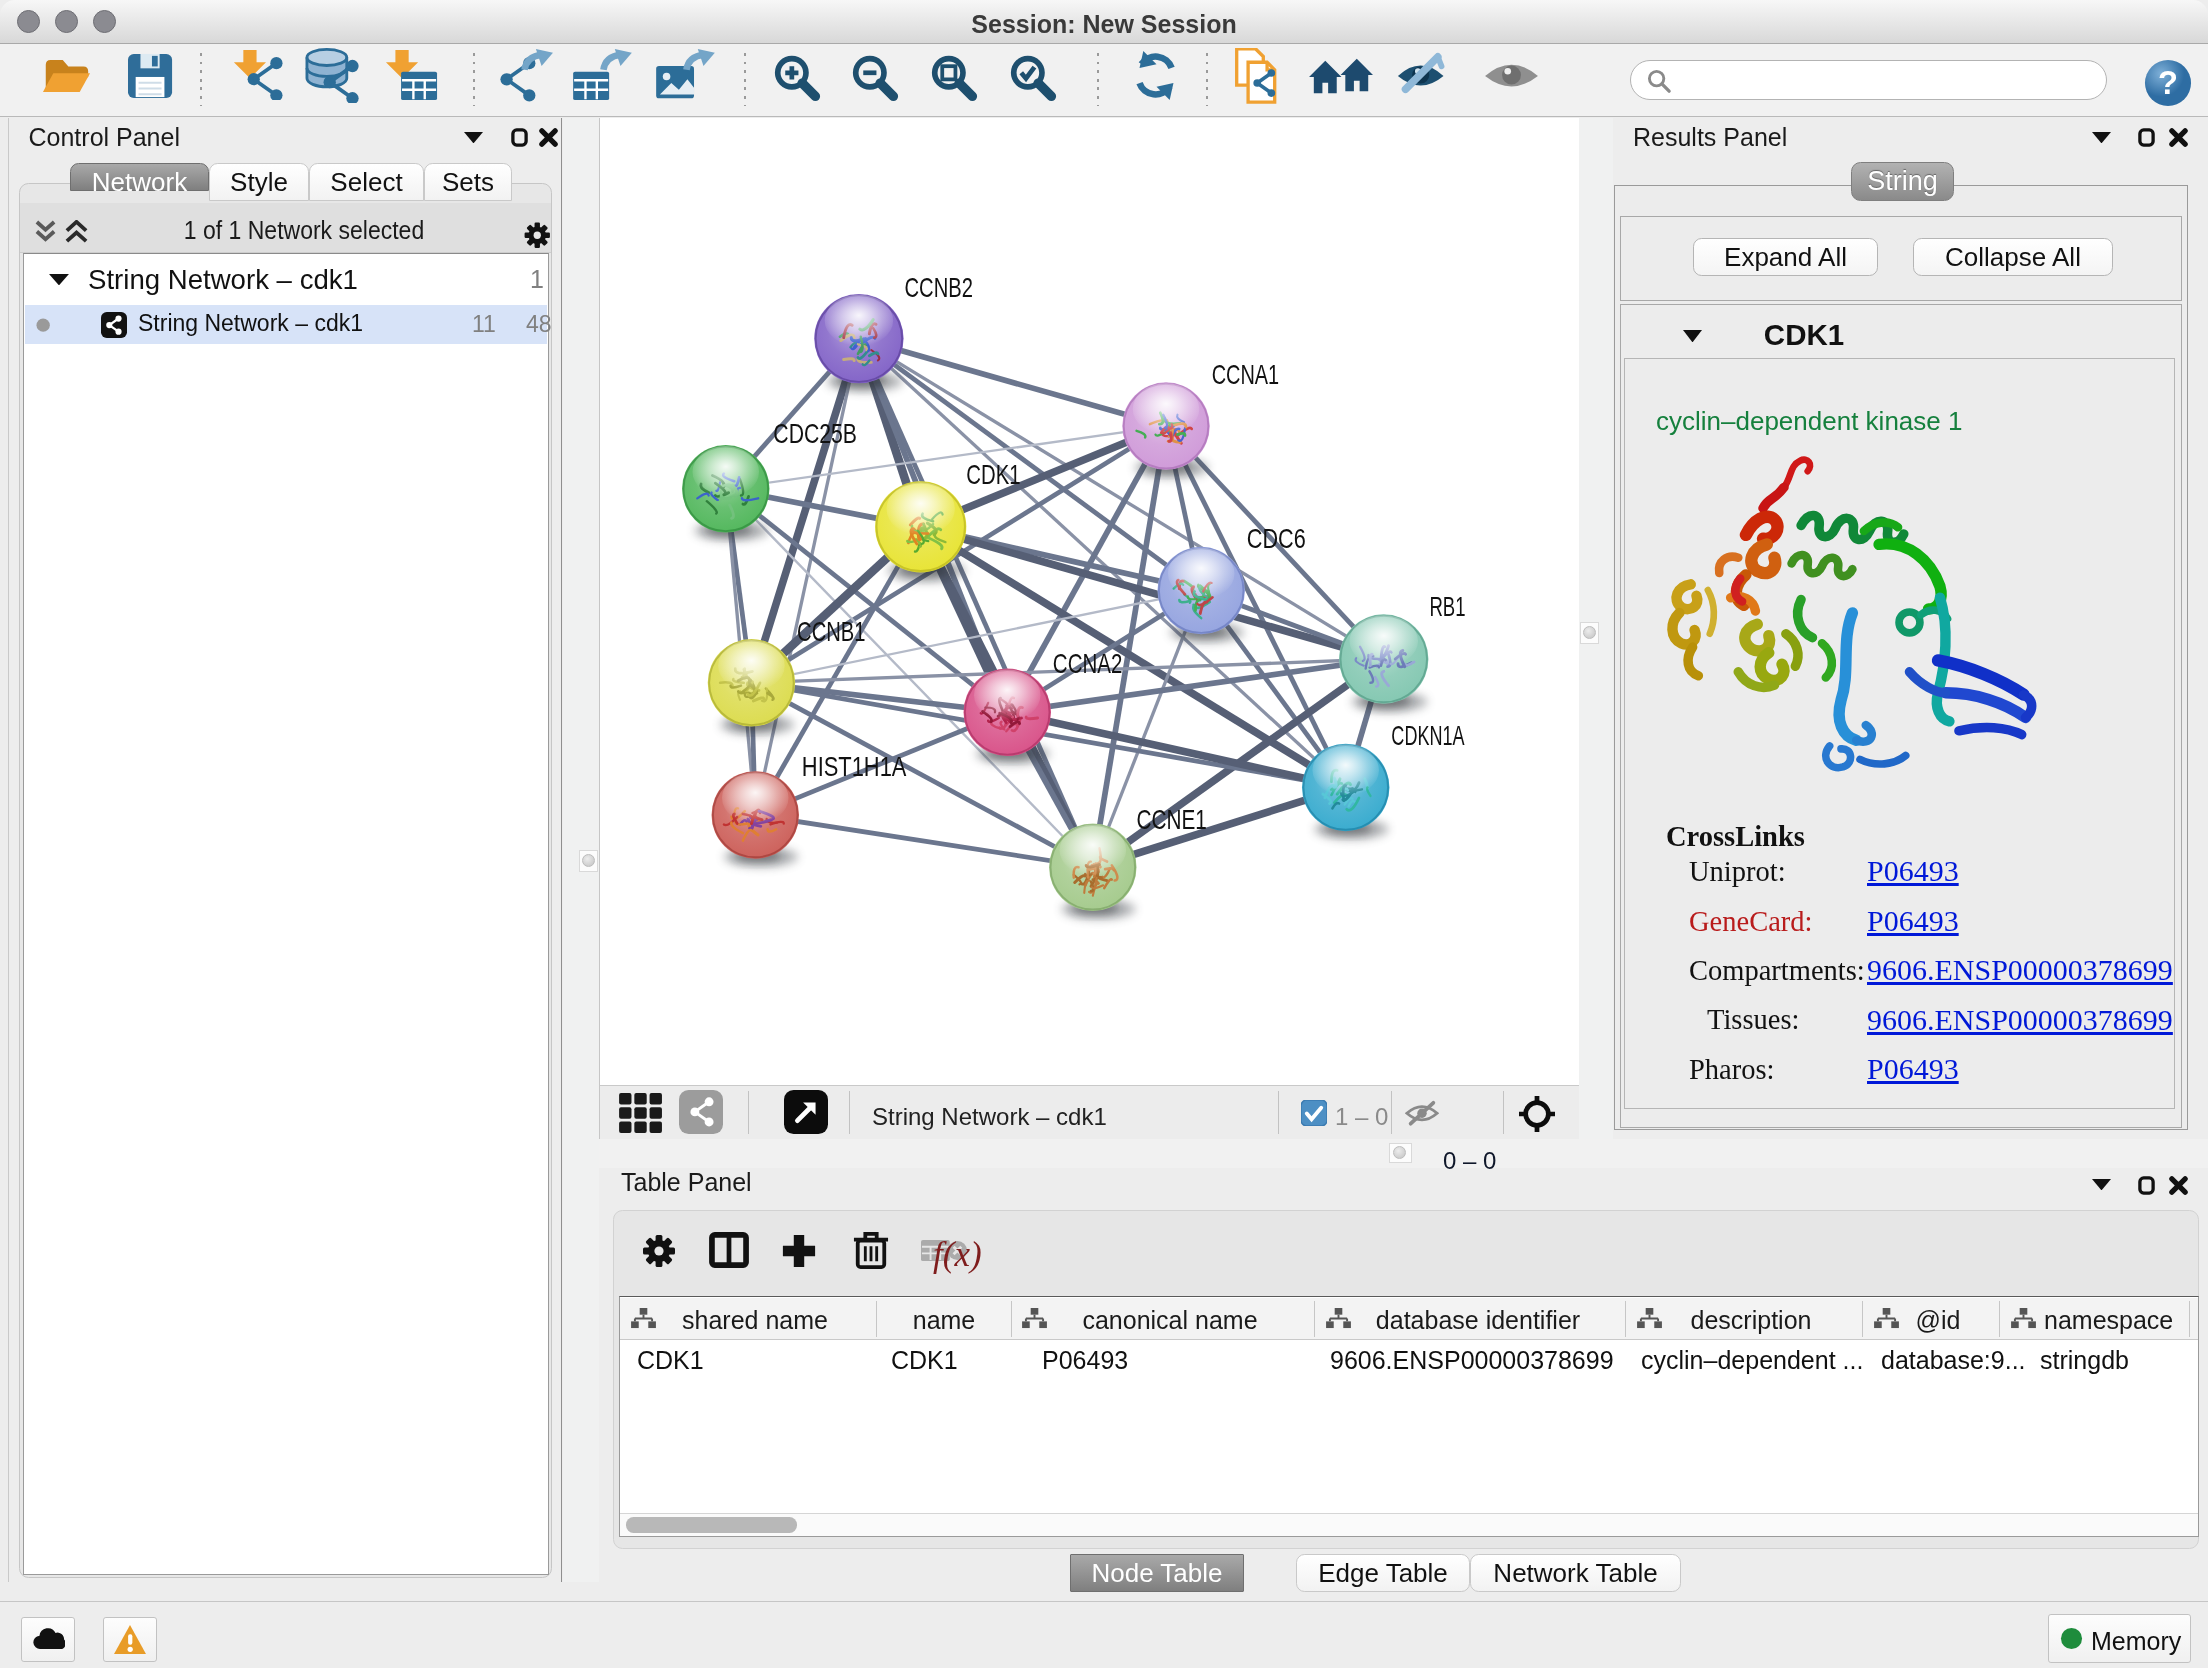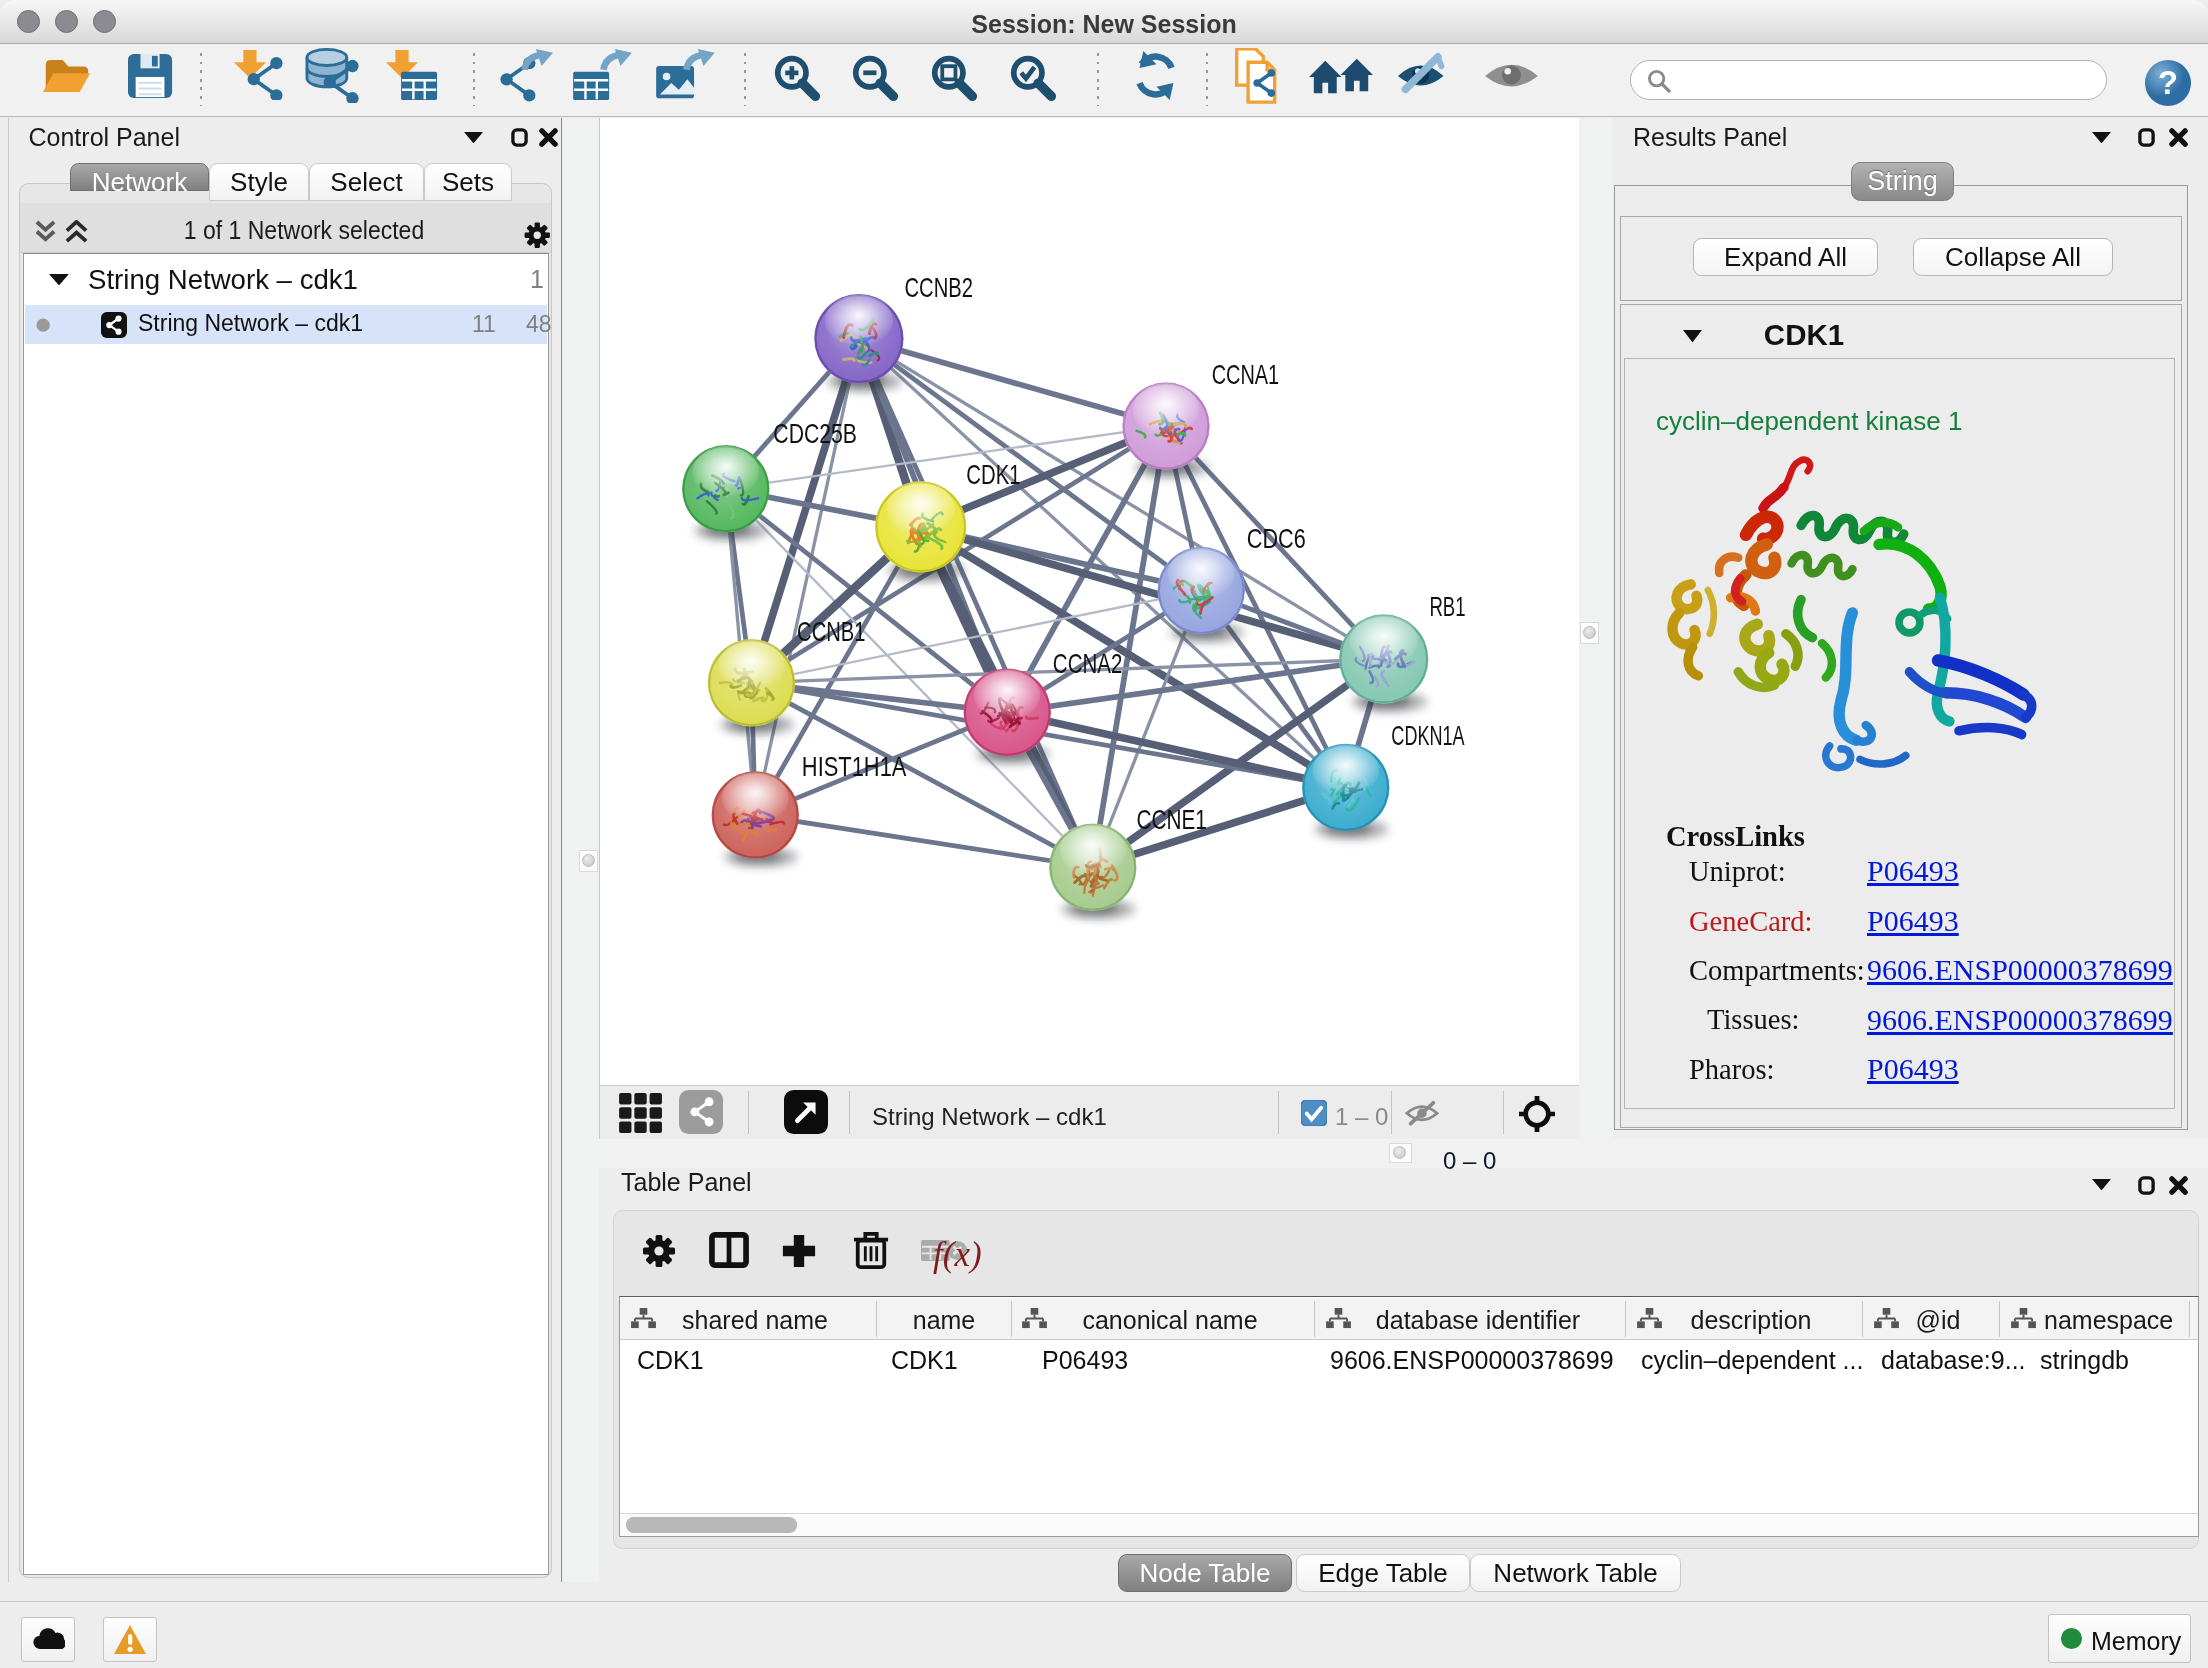--- a/index.html
+++ b/index.html
@@ -943,21 +943,21 @@
 <div class="abs" style="left:2044px;top:1305px;font:normal 25px/30px 'Liberation Sans',sans-serif;color:#1a1a1a;white-space:nowrap;">namespace</div>
 <div class="abs" style="left:637px;top:1345px;font:normal 25px/30px 'Liberation Sans',sans-serif;color:#111;white-space:nowrap;">CDK1</div>
 <div class="abs" style="left:891px;top:1345px;font:normal 25px/30px 'Liberation Sans',sans-serif;color:#111;white-space:nowrap;">CDK1</div>
 <div class="abs" style="left:1042px;top:1345px;font:normal 25px/30px 'Liberation Sans',sans-serif;color:#111;white-space:nowrap;">P06493</div>
 <div class="abs" style="left:1330px;top:1345px;font:normal 25px/30px 'Liberation Sans',sans-serif;color:#111;white-space:nowrap;">9606.ENSP00000378699</div>
 <div class="abs" style="left:1641px;top:1345px;font:normal 25px/30px 'Liberation Sans',sans-serif;color:#111;white-space:nowrap;">cyclin–dependent ...</div>
 <div class="abs" style="left:1881px;top:1345px;font:normal 25px/30px 'Liberation Sans',sans-serif;color:#111;white-space:nowrap;">database:9...</div>
 <div class="abs" style="left:2040px;top:1345px;font:normal 25px/30px 'Liberation Sans',sans-serif;color:#111;white-space:nowrap;">stringdb</div>
 <div class="abs" style="left:620px;top:1513px;width:1578px;height:23px;background:#fafafa;border-top:1px solid #d5d5d5"></div>
 <div class="abs" style="left:626px;top:1517px;width:171px;height:16px;background:#b8b8b8;border-radius:7.6px"></div>
-<div class="abs" style="left:1118px;top:1554px;width:174px;height:38px;background:linear-gradient(#a9a9a9,#7f7f7f);color:#fff;border:1px solid #6f6f6f;border-radius:9px;text-align:center;font:26px/36px 'Liberation Sans';white-space:nowrap">Node Table</div>
+<div class="abs" style="left:1070px;top:1554px;width:174px;height:38px;background:linear-gradient(#a9a9a9,#7f7f7f);color:#fff;border:1px solid #6f6f6f;border-radius:1px;text-align:center;font:26px/36px 'Liberation Sans';white-space:nowrap">Node Table</div>
 <div class="abs" style="left:1296px;top:1554px;width:174px;height:38px;background:linear-gradient(#ffffff,#f2f2f2);color:#111;border:1px solid #c9c9c9;border-radius:8.6px;text-align:center;font:26px/36px 'Liberation Sans';white-space:nowrap">Edge Table</div>
 <div class="abs" style="left:1470px;top:1554px;width:211px;height:38px;background:linear-gradient(#ffffff,#f2f2f2);color:#111;border:1px solid #c9c9c9;border-radius:8.6px;text-align:center;font:26px/36px 'Liberation Sans';white-space:nowrap">Network Table</div>
 <div class="abs" style="left:0px;top:1601px;width:2208px;height:1px;background:#c6c6c6"></div>
 <div class="abs" style="left:21px;top:1617px;width:54px;height:45px;background:linear-gradient(#fdfdfd,#f0f0f0);border:1px solid #c2c2c2;border-radius:2.9px"></div>
 <svg class="abs" style="left:31px;top:1628px" width="34" height="23" viewBox="0 0 36 24">
       <path d="M10 22 a7 7 0 0 1 -1-14 a9 9 0 0 1 17-3 a7 7 0 0 1 9 7 a6 6 0 0 1 -2 10 z" fill="#111"></path>
     </svg>
 <div class="abs" style="left:103px;top:1617px;width:54px;height:45px;background:linear-gradient(#fdfdfd,#f0f0f0);border:1px solid #c2c2c2;border-radius:2.9px"></div>
 <svg class="abs" style="left:113px;top:1624px" width="34" height="31" viewBox="0 0 36 33">
       <path d="M18 1 L35 32 H1 z" fill="#e89c28"></path>

